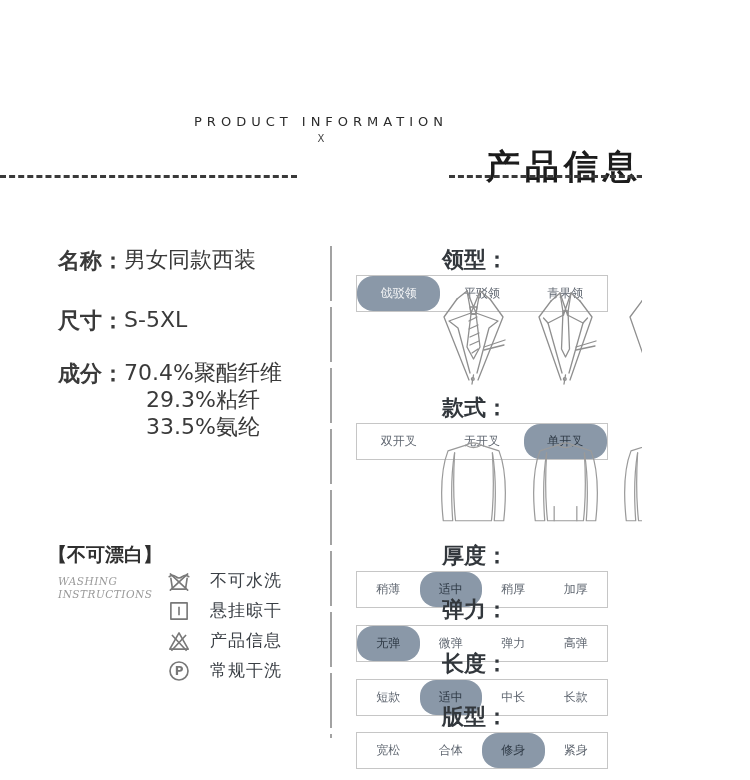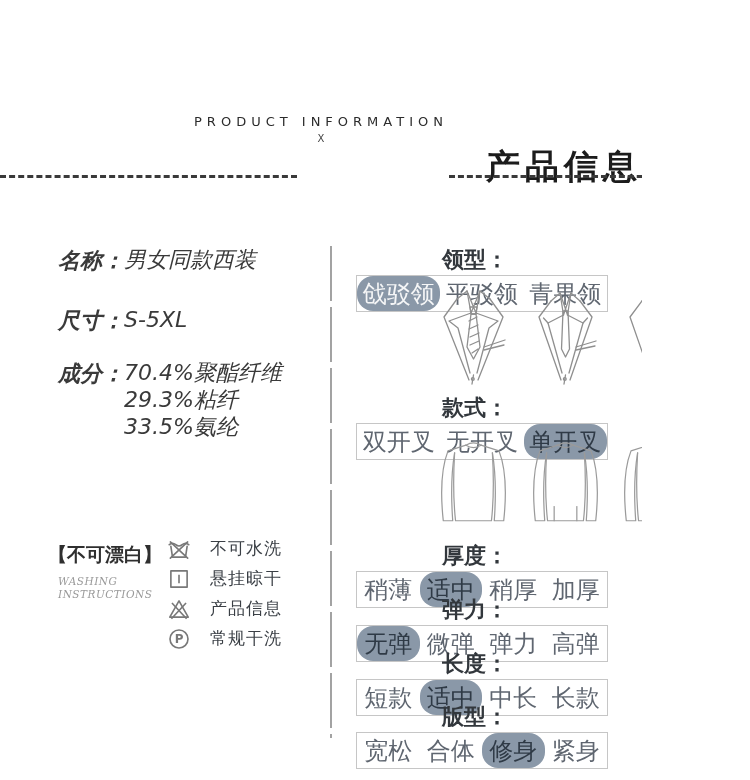--- a/index.html
+++ b/index.html
@@ -11,47 +11,47 @@
             font-size:13px;letter-spacing:5px;color:#2b2b2b;font-weight:500;}
   .x-mark{position:absolute;top:89px;left:0;width:100%;text-align:center;
           font-size:10px;color:#444;}
   .cn-title{position:absolute;top:100px;left:0;width:100%;text-align:right;
             font-size:34px;font-weight:800;letter-spacing:5px;color:#1c1c1c;margin:0;}
   .dash{position:absolute;top:131px;border-top:3px dashed #3a3a3a;}
   .dash-left{left:0;width:297px;}
   .dash-right{left:449px;width:301px;}
 
   
-  .spec-row{position:absolute;left:58px;display:flex;font-size:22px;color:#3a3a3a;font-style:italic;}
+  .spec-row{position:absolute;left:58px;display:flex;font-size:22px;color:#3a3a3a;}
   .spec-label{font-weight:bold;white-space:nowrap;}
   .spec-values{font-weight:400;line-height:27px;}
-  .spec-values div{white-space:nowrap;}
+  .spec-values div{white-space:nowrap;text-align:center;}
   .spec-1{top:202px;}
   .spec-2{top:262px;}
   .spec-3{top:315px;}
 
   .wash-head{position:absolute;left:48px;top:498px;width:118px;}
   .wash-title{font-size:19px;font-weight:bold;color:#2f2f2f;white-space:nowrap;}
   .wash-sub{margin-top:7px;margin-left:10px;font-family:"DejaVu Serif","Liberation Serif",serif;
             font-style:italic;font-size:10.5px;color:#9a9a9a;line-height:13px;letter-spacing:.5px;}
-  .wash-list{position:absolute;left:166px;top:492px;list-style:none;margin:0;padding:0;text-align:right;}
+  .wash-list{position:absolute;left:166px;top:524px;list-style:none;margin:0;padding:0;text-align:right;}
   .wash-list li{display:flex;align-items:center;height:25px;margin-bottom:5px;}
   .wicon{width:26px;height:26px;display:inline-flex;}
   .wicon svg{width:26px;height:26px;}
   .wash-label{margin-left:18px;font-size:17px;color:#3a3f45;letter-spacing:1px;white-space:nowrap;}
 
   
   .divider{position:absolute;left:329px;top:202px;}
 
   
   .attr-row{position:absolute;left:356px;display:flex;align-items:center;flex-direction:column;}
   .attr-label{width:80px;font-size:22px;font-weight:bold;color:#32373c;white-space:nowrap;}
   .opts{width:250px;height:35px;border:1px solid #c6c6c6;background:#fff;display:flex;}
   .opt{flex:1;display:flex;align-items:center;justify-content:center;
-       font-size:24px;color:#5f6670;white-space:nowrap;border-radius:16px;}
+       font-size:12px;color:#5f6670;white-space:nowrap;border-radius:16px;}
   .opt.selected{background:var(--hl,#8a98a8);color:var(--hl-text-dark,#2f3a46);}
   .attr-row[data-row-idx="0"] .opt.selected{color:var(--hl-text-light,#f5f6f7);}
 
   .illus{position:absolute;left:431px;width:268px;display:flex;justify-content:space-between;}
   .illus svg{display:block;}
 </style>
 </head>
 <body>
 
 <div class="page">

